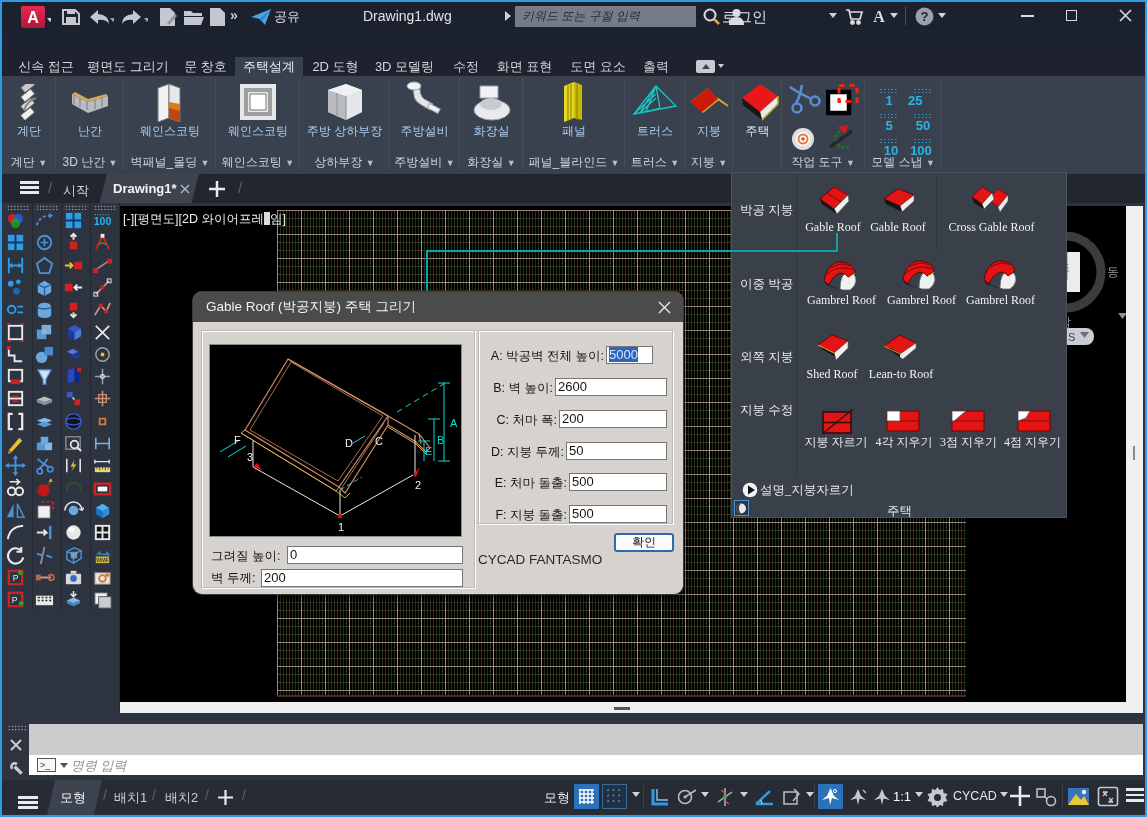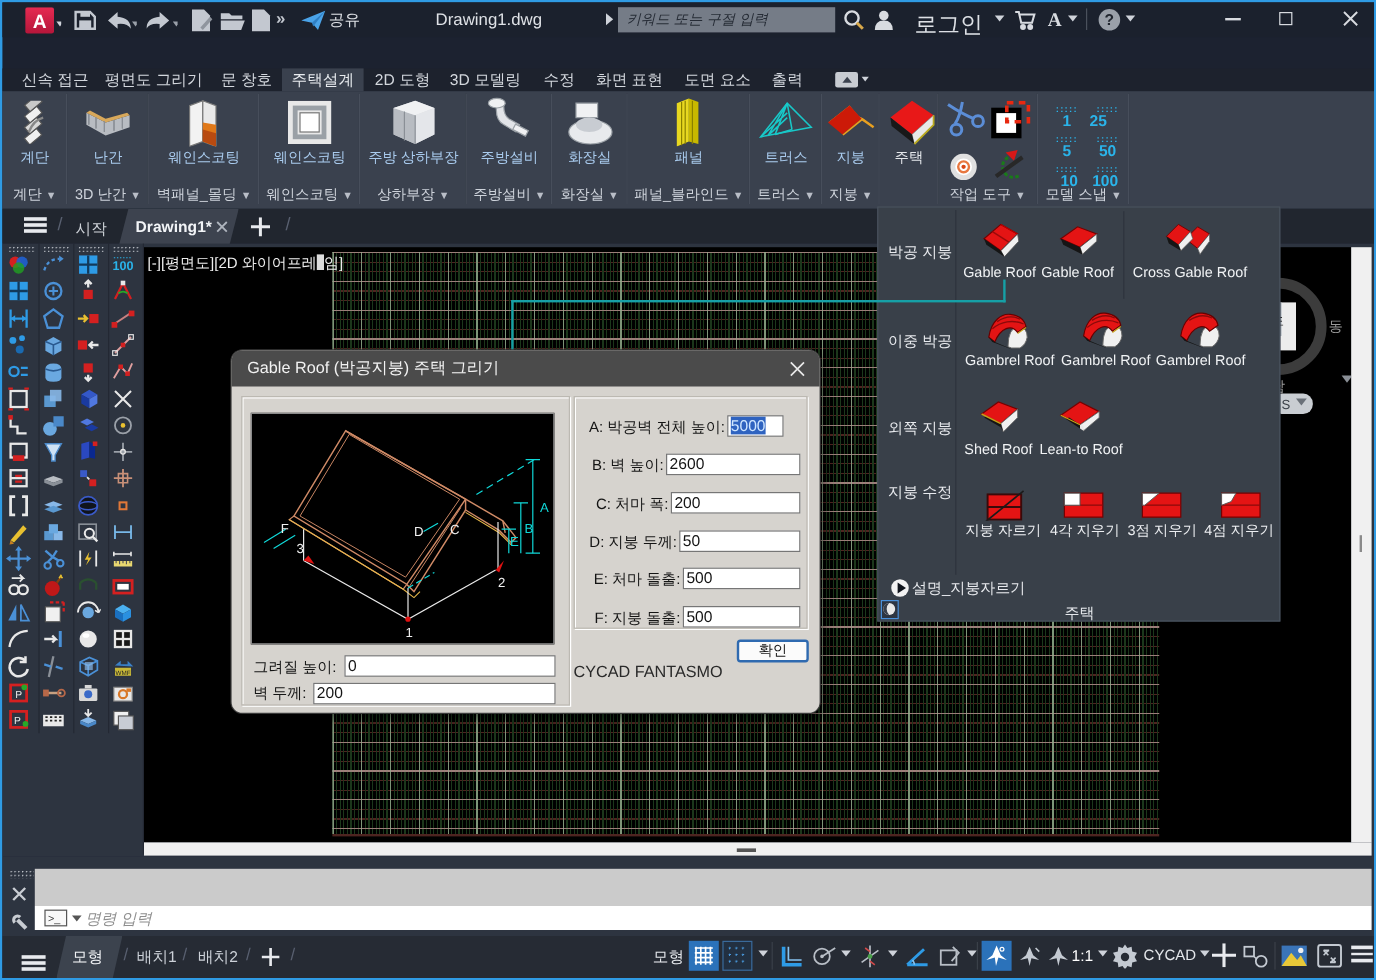--- a/index.html
+++ b/index.html
@@ -34,21 +34,21 @@
 }
 #vscroll { position:absolute; left:1124px; top:3px; width:17px; height:496px; background:#f0f0f0; }
 #hscroll { position:absolute; left:118px; top:499px; width:1023px; height:11px; background:#f0f0f0; }
 
 #cmdgap { position:absolute; left:0; top:712px; width:1143px; height:66px; background:#2d3440; }
 #cmdbox { position:absolute; left:27px; top:722px; width:1114px; height:31px; background:#cbcbcb; color:#18202e; font-size:12px; line-height:15px; padding:1px 4px; }
 #cmdinput { position:absolute; left:27px; top:753px; width:1114px; height:20px; background:#ffffff; }
 
 #statusbar { position:absolute; left:0; top:778px; width:1143px; height:35px; background:#262b34; }
 
-#flyout { position:absolute; left:729px; top:170px; width:336px; height:346px; background:#394049; border:1px solid #49525e; }
+#flyout { position:absolute; left:729px; top:170px; width:336px; height:346px; background:#394049; border:1px solid #49525e;font-family:Liberation Serif, serif; }
 .fsec { position:absolute; color:#e8eaee; font-size:12.5px; }
 .feng { position:absolute; color:#f0f2f4; font-size:12px; text-align:center; white-space:nowrap; }
 .fkor { position:absolute; color:#eceef1; font-size:12px; text-align:center; white-space:nowrap; }
 
 #dialog { position:absolute; left:191px; top:290px; width:490px; height:302px; background:#d6d3ce; border-radius:9px; box-shadow:0 0 0 1px #3a3a3a, 2px 4px 10px rgba(0,0,0,0.55); }
 #dlgtitle { position:absolute; left:0; top:0; width:100%; height:30px; background:#4b4b4b; border-radius:8px 8px 0 0; color:#f2f2f2; font-size:13.5px; line-height:30px; padding-left:13px; }
 .grpbox { position:absolute; border:1px solid #bcb9b2; box-shadow:inset 1px 1px 0 #ffffff, 1px 1px 0 #ffffff; background:#d6d3ce; }
 #preview { position:absolute; left:16px; top:52px; width:253px; height:193px; background:#000; border:1px solid #8a8a8a; }
 .dlbl { position:absolute; font-size:12.5px; color:#141414; white-space:nowrap; }
 .dinp { position:absolute; height:18px; background:#fff; border:1px solid #767676; font-size:13px; color:#141414; line-height:16px; padding-left:2px; overflow:hidden; }
@@ -103,21 +103,21 @@
   <div class="abs" style="left:503px;top:9px;width:0;height:0;border-left:6px solid #cfd3da;border-top:5px solid transparent;border-bottom:5px solid transparent"></div>
   <div class="abs" style="left:513px;top:4px;width:181px;height:21px;background:#757c87;color:#262c36;font-size:12px;font-style:italic;line-height:21px;padding-left:7px">키워드 또는 구절 입력</div>
   <svg class="abs" style="left:701px;top:6px" width="18" height="18" fill="none">
         <circle cx="7" cy="7" r="5.5" stroke="#d8dbe0" stroke-width="2"></circle>
         <path d="M11 11 L16 16" stroke="#d8a84a" stroke-width="2.5"></path>
       </svg>
   <svg class="abs" style="left:726px;top:6px" width="17" height="17" fill="#d8dbe0">
         <circle cx="8.5" cy="5" r="4"></circle>
         <path d="M1 17 q0 -8 7.5 -8 q7.5 0 7.5 8 z"></path>
       </svg>
-  <div class="abs" style="left:760px;top:6px;color:#dde0e5;font-size:19px">로그인</div>
+  <div class="abs" style="left:720px;top:6px;color:#dde0e5;font-size:15px">로그인</div>
   <div class="abs" style="left:827px;top:11px;width:0;height:0;border-top:5px solid #cfd3da;border-left:4px solid transparent;border-right:4px solid transparent"></div>
   <svg class="abs" style="left:843px;top:6px" width="20" height="18" fill="none" stroke="#d8dbe0" stroke-width="1.7">
         <path d="M1 2 h3 l2 9 h9 l2 -7 h-12"></path>
         <circle cx="7.5" cy="14.5" r="1.6" fill="#d8dbe0"></circle>
         <circle cx="13.5" cy="14.5" r="1.6" fill="#d8dbe0"></circle>
       </svg>
   <svg class="abs" style="left:869px;top:5px" width="16" height="18">
         <text x="8" y="15" fill="#d8dbe0" font-size="16" font-weight="bold" text-anchor="middle" font-family="Liberation Serif">A</text>
       </svg>
   <div class="abs" style="left:888px;top:11px;width:0;height:0;border-top:5px solid #cfd3da;border-left:4px solid transparent;border-right:4px solid transparent"></div>

